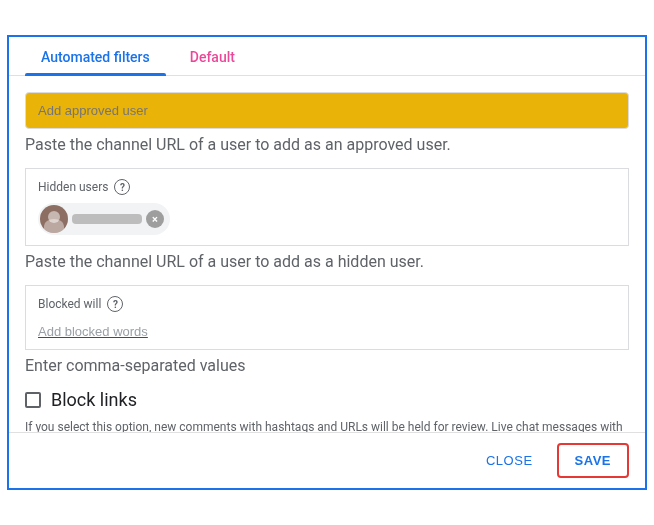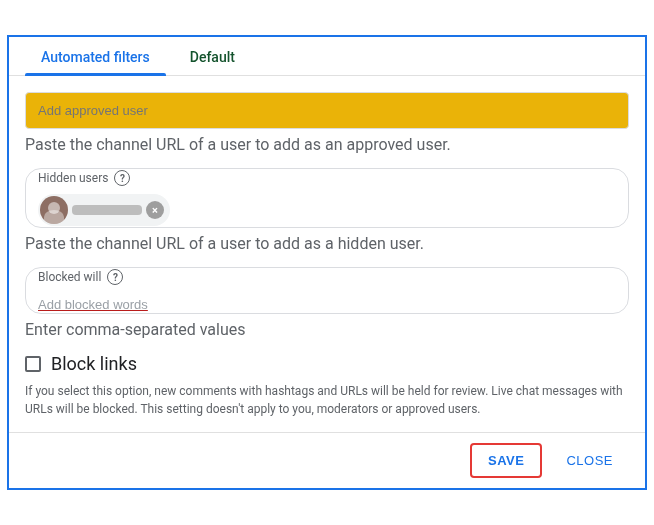--- a/index.html
+++ b/index.html
@@ -26,21 +26,21 @@
     .tabs {
       display: flex;
       border-bottom: 1px solid #e0e0e0;
       padding: 0 16px;
     }
     .tab {
       padding: 12px 16px 10px;
       font-size: 14px;
       font-weight: 500;
       cursor: pointer;
-      color: #14532d;
+      color: #ec4899;
       position: relative;
       margin-right: 8px;
     }
     .tab.active {
       color: #1a73e8;
     }
     .tab.active::after {
       content: '';
       position: absolute;
       bottom: -1px;
@@ -66,22 +66,22 @@
       background: #eab308;
     }
     .hint-text {
       font-size: 16px;
       color: #5f6368;
       margin-top: 6px;
       margin-bottom: 14px;
     }
     .section-box {
       border: 1px solid #dadce0;
-      border-radius: 16px;
-      padding: 1px 12px;
+      border-radius: 0;
+      padding: 10px 12px;
       margin-bottom: 6px;
     }
     .section-label {
       font-size: 12px;
       color: #5f6368;
       margin-bottom: 8px;
       display: flex;
       align-items: center;
       gap: 6px;
     }
@@ -279,16 +279,16 @@
     
     <div class="checkbox-row">
       <div class="checkbox"></div>
       <span class="checkbox-label">Block links</span>
     </div>
     <div class="block-links-desc">If you select this option, new comments with hashtags and URLs will be held for review. Live chat messages with URLs will be blocked. This setting doesn't apply to you, moderators or approved users.</div>
 
   </div>
 
   <div class="footer">
+    <button class="btn btn-text">CLOSE</button>
     <button class="btn btn-contained">SAVE</button>
-    <button class="btn btn-text">CLOSE</button>
   </div>
 </div>
 
 </body></html>

